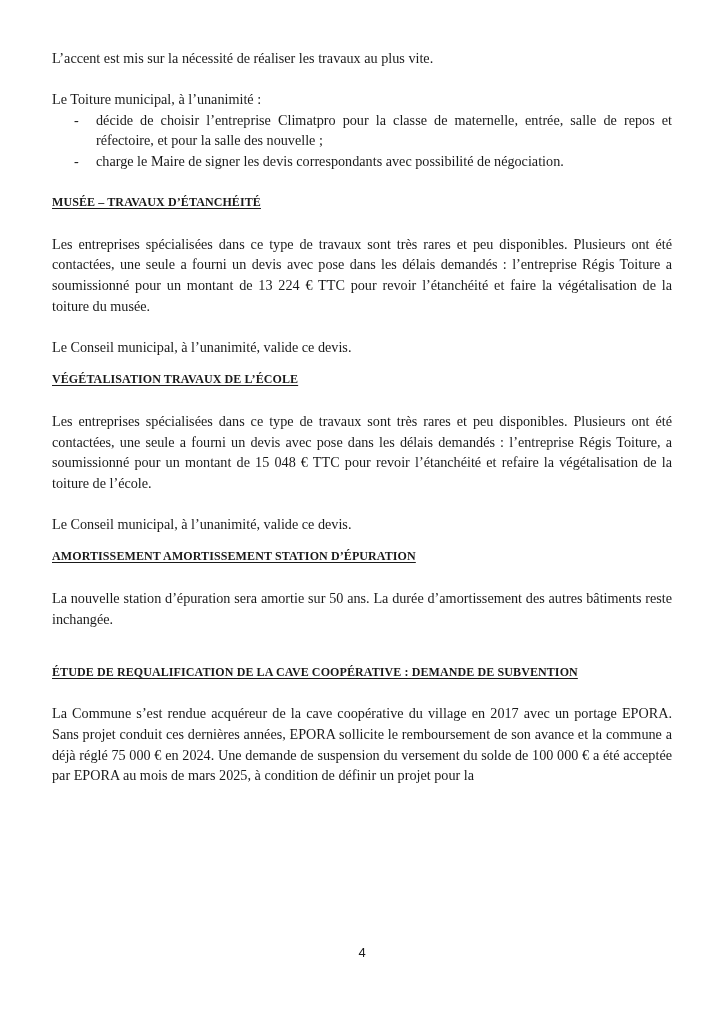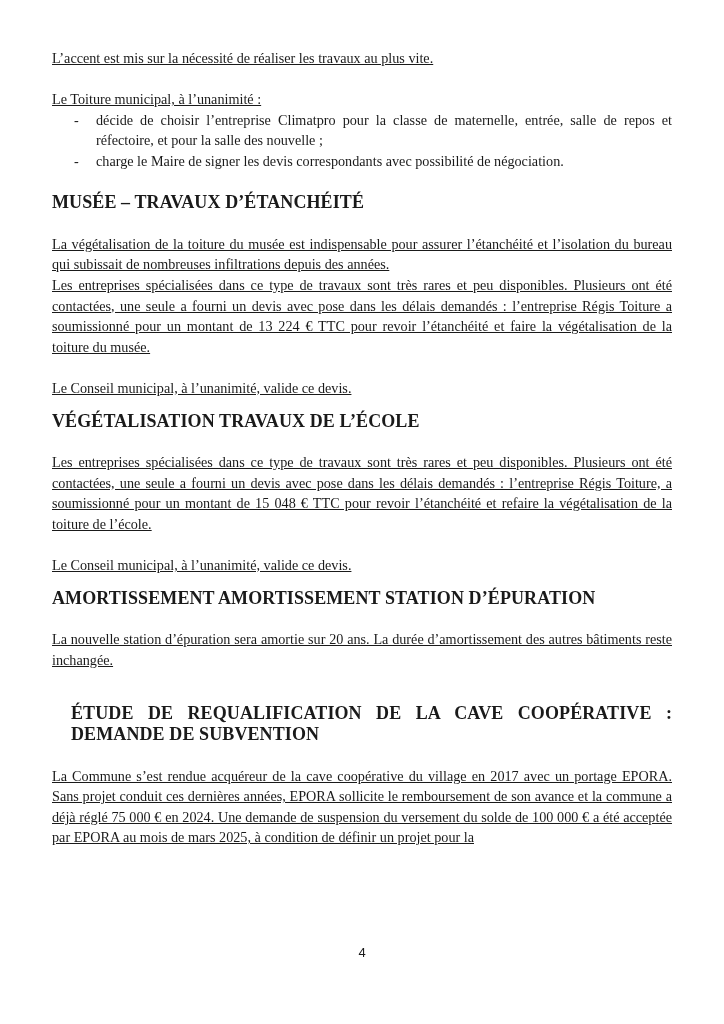--- a/index.html
+++ b/index.html
@@ -2,32 +2,32 @@
 <html><head>
 <meta charset="utf-8">
 <style>
   html, body { margin: 0; padding: 0; background: #ffffff; }
   body {
     width: 724px; height: 1024px; position: relative; overflow: hidden;
     font-family: "Liberation Serif", "DejaVu Serif", serif;
     color: #1a1a1a;
   }
   .page { position: absolute; left: 52px; top: 48px; width: 620px; }
-  p { margin: 0; font-size: 14.2px; line-height: 20.6px; text-decoration: underline; }
+  p { margin: 0; font-size: 14.2px; line-height: 20.6px; }
   .just { text-align: justify; text-align-last: left; }
   .gap { height: 20.6px; }
   .gap-sm { height: 12px; }
   ul.dash { list-style: none; margin: 0; padding: 0; }
   ul.dash li { position: relative; padding-left: 44px; font-size: 14.2px; line-height: 20.6px; text-align: justify; text-align-last: left; }
   ul.dash li .dash-mark { position: absolute; left: 22px; top: 0; }
   h2 {
-    margin: 0; font-size: 18px; line-height: 21px; font-weight: bold;
-    text-underline-offset: 2px; letter-spacing: 0.1px;
+    margin: 0; font-size: 12px; line-height: 21px; font-weight: bold;
+    text-decoration: underline; text-underline-offset: 2px; letter-spacing: 0.1px;
   }
-  h2.just2 { text-align: justify; text-align-last: left; margin-left: 19px; }
+  h2.just2 { text-align: justify; text-align-last: left; }
   .page-number {
     position: absolute; left: 0; width: 724px; top: 945px; text-align: center;
     font-family: "Liberation Sans", "DejaVu Sans", sans-serif; font-size: 13px;
   }
 </style>
 </head>
 <body>
 
 <div class="page">
 
@@ -41,36 +41,35 @@
     </li>
     <li>
       <span class="dash-mark">-</span>
       <span>charge le Maire de signer les devis correspondants avec possibilité de négociation.</span>
     </li>
   </ul>
   <div class="gap"></div>
 
   <h2>MUSÉE – TRAVAUX D’ÉTANCHÉITÉ</h2>
   <div class="gap"></div>
-  <p class="just">La végétalisation de la toiture du musée est indispensable pour assurer l’étanchéité et l’isolation du bureau qui subissait de nombreuses infiltrations depuis des années.</p>
   <p class="just">Les entreprises spécialisées dans ce type de travaux sont très rares et peu disponibles. Plusieurs ont été contactées, une seule a fourni un devis avec pose dans les délais demandés : l’entreprise Régis Toiture a soumissionné pour un montant de 13 224 € TTC pour revoir l’étanchéité et faire la végétalisation de la toiture du musée.</p>
   <div class="gap"></div>
   <p>Le Conseil municipal, à l’unanimité, valide ce devis.</p>
   <div class="gap-sm"></div>
 
   <h2>VÉGÉTALISATION TRAVAUX DE L’ÉCOLE</h2>
   <div class="gap"></div>
   <p class="just">Les entreprises spécialisées dans ce type de travaux sont très rares et peu disponibles. Plusieurs ont été contactées, une seule a fourni un devis avec pose dans les délais demandés : l’entreprise Régis Toiture, a soumissionné pour un montant de 15 048 € TTC pour revoir l’étanchéité et refaire la végétalisation de la toiture de l’école.</p>
   <div class="gap"></div>
   <p>Le Conseil municipal, à l’unanimité, valide ce devis.</p>
   <div class="gap-sm"></div>
 
   <h2>AMORTISSEMENT AMORTISSEMENT STATION D’ÉPURATION</h2>
   <div class="gap"></div>
-  <p class="just">La nouvelle station d’épuration sera amortie sur 20 ans. La durée d’amortissement des autres bâtiments reste inchangée.</p>
+  <p class="just">La nouvelle station d’épuration sera amortie sur 50 ans. La durée d’amortissement des autres bâtiments reste inchangée.</p>
   <div class="gap"></div>
   <div class="gap-sm"></div>
 
   <h2 class="just2">ÉTUDE DE REQUALIFICATION DE LA CAVE COOPÉRATIVE : DEMANDE DE SUBVENTION</h2>
   <div class="gap"></div>
   <p class="just">La Commune s’est rendue acquéreur de la cave coopérative du village en 2017 avec un portage EPORA. Sans projet conduit ces dernières années, EPORA sollicite le remboursement de son avance et la commune a déjà réglé 75 000 € en 2024. Une demande de suspension du versement du solde de 100 000 € a été acceptée par EPORA au mois de mars 2025, à condition de définir un projet pour la</p>
 
 </div>
 
 <div class="page-number">4</div>

